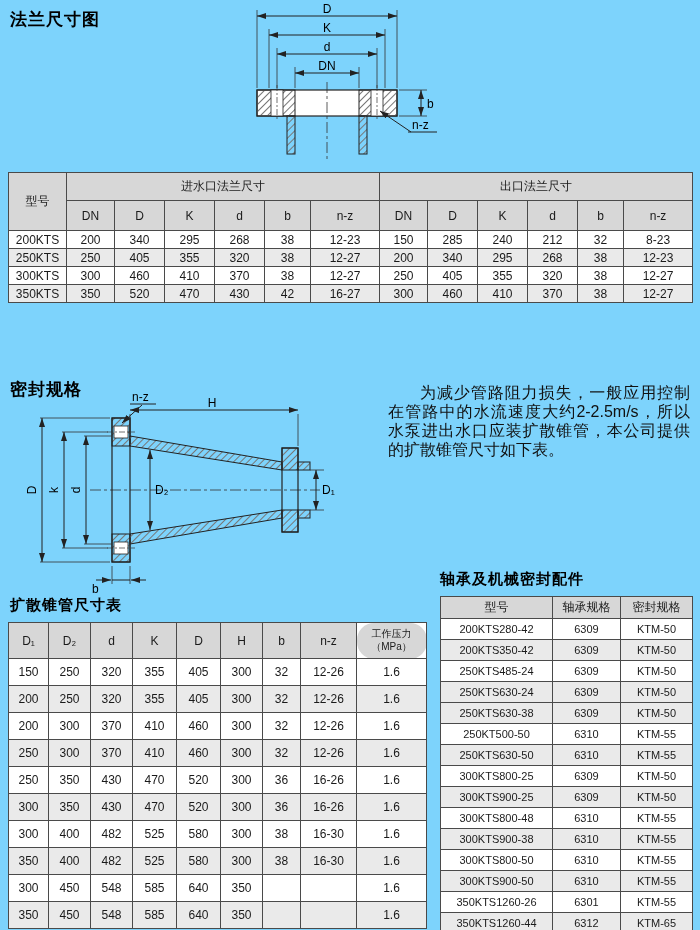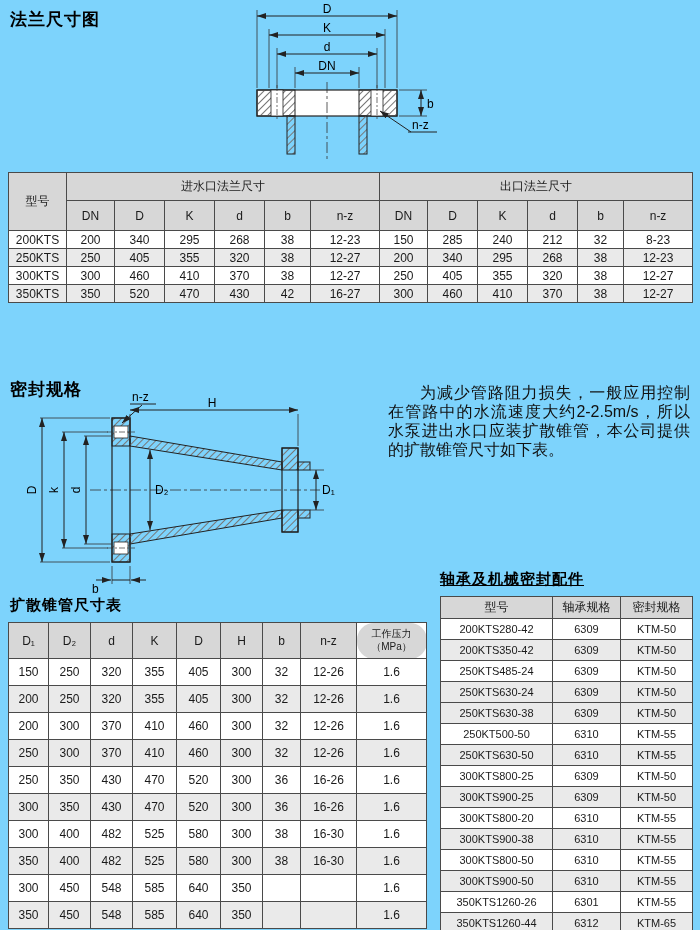--- a/index.html
+++ b/index.html
@@ -4,21 +4,21 @@
 <style>
   * { box-sizing: border-box; margin: 0; padding: 0; }
   html, body { background: #fff; }
   body { font-family: "Liberation Sans", "DejaVu Sans", sans-serif; }
   #page { position: relative; width: 700px; height: 930px; background: #7dd3fc; color: #111; overflow: hidden; }
 
   .section-title { position: absolute; font-weight: bold; color: #000; letter-spacing: 1px; white-space: nowrap; }
   #title-flange { left: 10px; top: 8px; font-size: 17px; }
   #title-cone { left: 10px; top: 378px; font-size: 17px; }
   #title-cone-table { left: 10px; top: 596px; font-size: 15px; }
-  #title-bearing { left: 440px; top: 570px; font-size: 15px; text-decoration: underline; }
+  #title-bearing { left: 440px; top: 570px; font-size: 15px; }
 
   #desc { position: absolute; left: 388px; top: 383px; width: 302px; font-size: 16px; line-height: 19px; text-indent: 2em; color: #111; text-align: justify; }
 
   .diagram { position: absolute; }
   #flange-diagram-box { left: 215px; top: 2px; }
   #cone-diagram-box { left: 12px; top: 390px; }
 
   svg text { font-size: 12px; fill: #000; font-family: "Liberation Sans", "DejaVu Sans", sans-serif; }
   svg line.ext { stroke: #333; stroke-width: 0.8; }
   svg line.dim, svg line.thin { stroke: #222; stroke-width: 1; }
@@ -478,21 +478,21 @@
           <td>300KTS800-25</td>
           <td>6309</td>
           <td>KTM-50</td>
         </tr>
         <tr class="alt">
           <td>300KTS900-25</td>
           <td>6309</td>
           <td>KTM-50</td>
         </tr>
         <tr>
-          <td>300KTS800-20</td>
+          <td>300KTS800-48</td>
           <td>6310</td>
           <td>KTM-55</td>
         </tr>
         <tr class="alt">
           <td>300KTS900-38</td>
           <td>6310</td>
           <td>KTM-55</td>
         </tr>
         <tr>
           <td>300KTS800-50</td>

